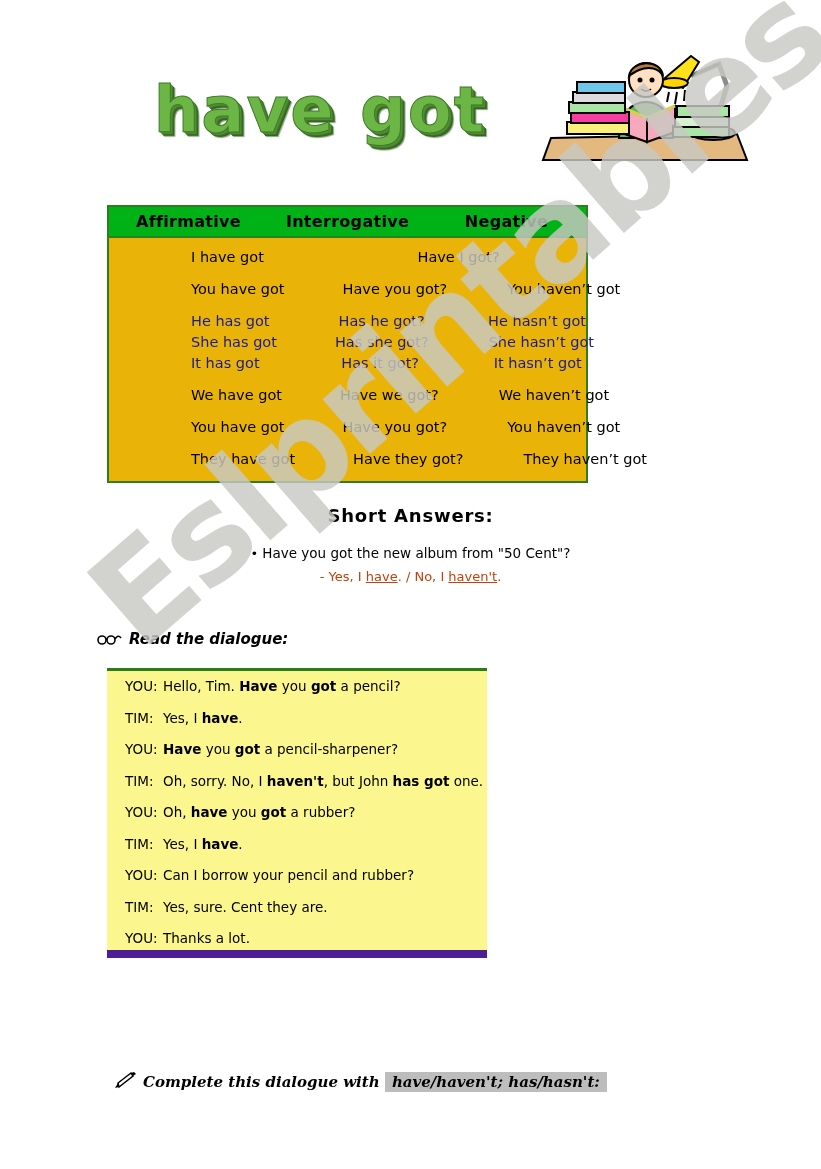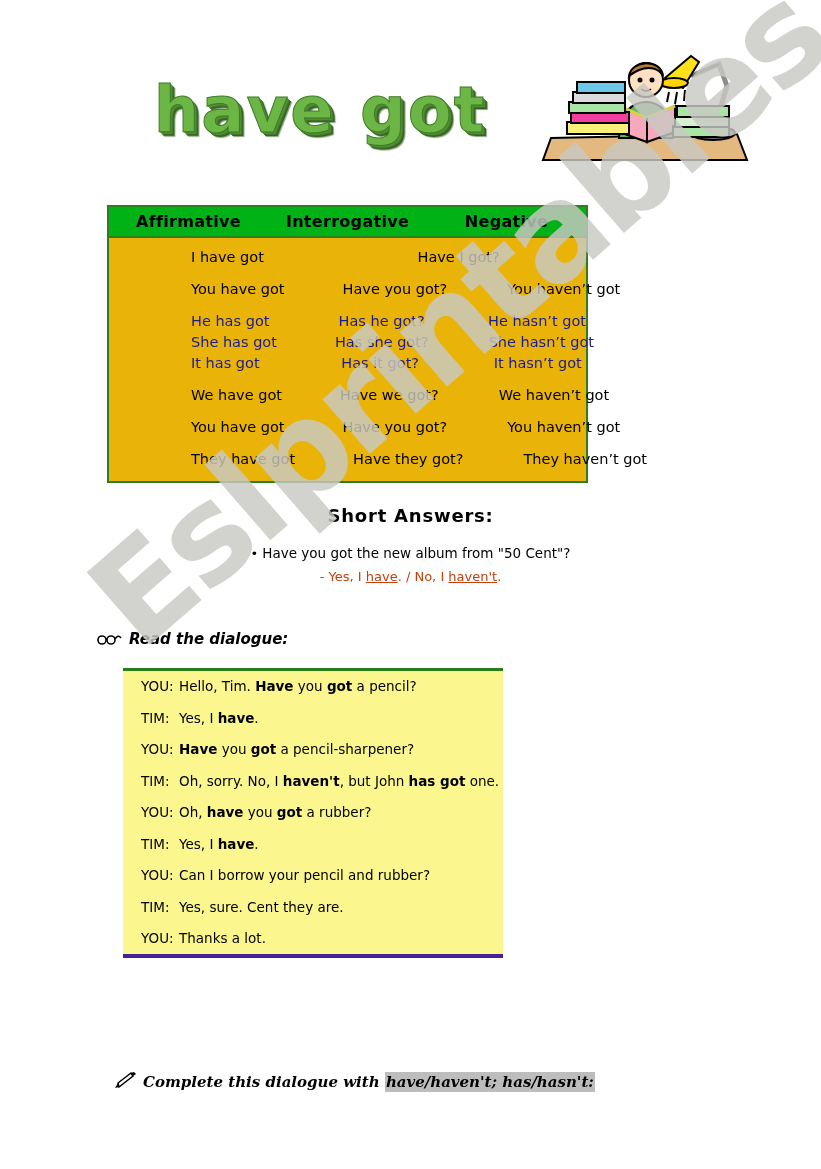--- a/index.html
+++ b/index.html
@@ -188,25 +188,24 @@
 
   
   #dialogue-box {
     position: absolute;
     left: 107px;
     top: 668px;
     width: 380px;
     height: 290px;
     background: #fbf68e;
     border-top: 3px solid #2a7d1a;
-    border-bottom: 4px solid #4c1d95;
+    border-bottom: 8px solid #4c1d95;
     box-sizing: border-box;
     overflow: hidden;
     z-index: 3;
-    margin-left: 16px;
   }
   .dlg-line {
     font-family: "DejaVu Sans", sans-serif;
     font-size: 13.5px;
     color: #000000;
     white-space: nowrap;
     padding-left: 18px;
     height: 31.5px;
     line-height: 31.5px;
   }
@@ -230,21 +229,21 @@
     white-space: nowrap;
   }
   #complete-line .pencil-icon {
     display: inline-block;
     width: 26px;
     vertical-align: -3px;
   }
   #complete-line .label { margin-left: 4px; margin-top: 19px; }
   #complete-line .hl {
     background: #bdbdbd;
-    padding: 1px 1px;
+    padding: 1px 7px;
   }
 </style>
 </head>
 <body>
 
 <div id="watermark">
   <div class="wm-text">Eslprintables.com</div>
 </div>
 
 <div id="title-block">

